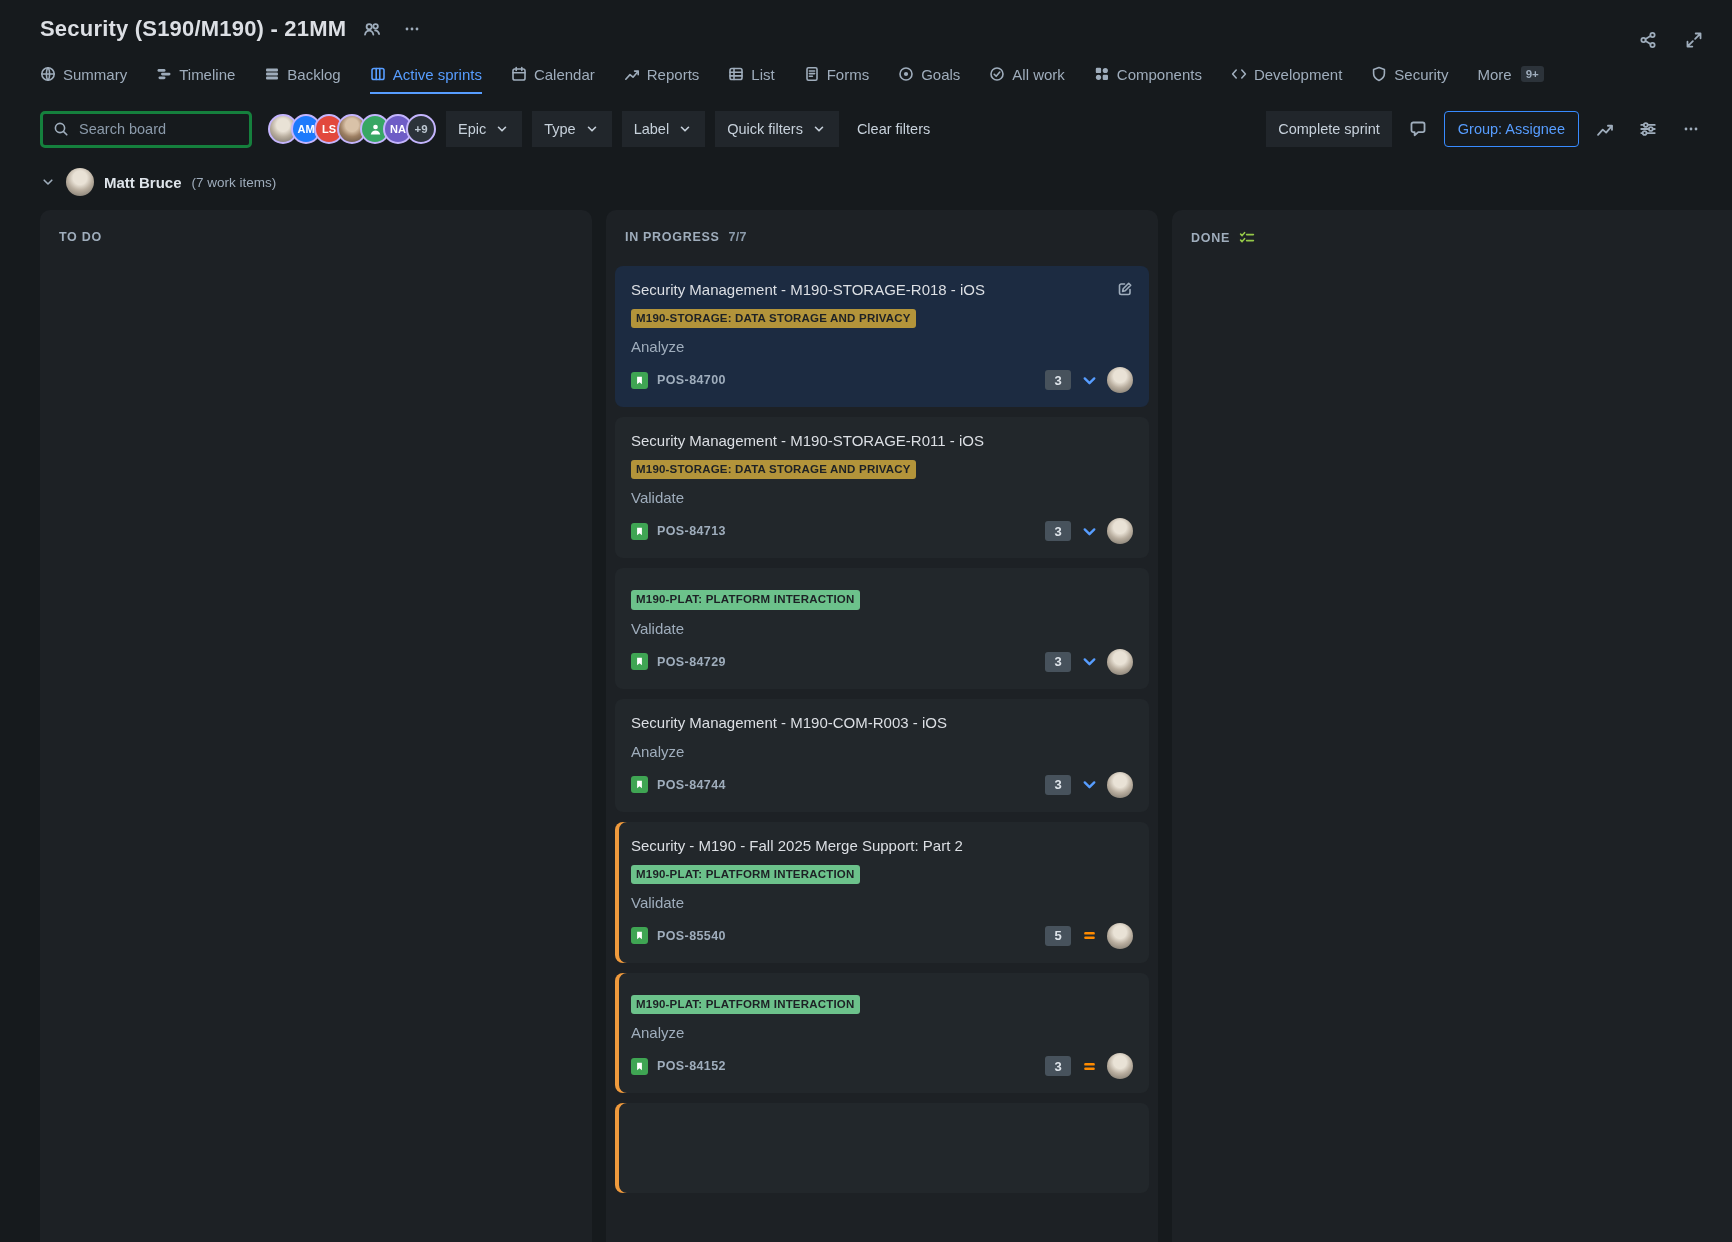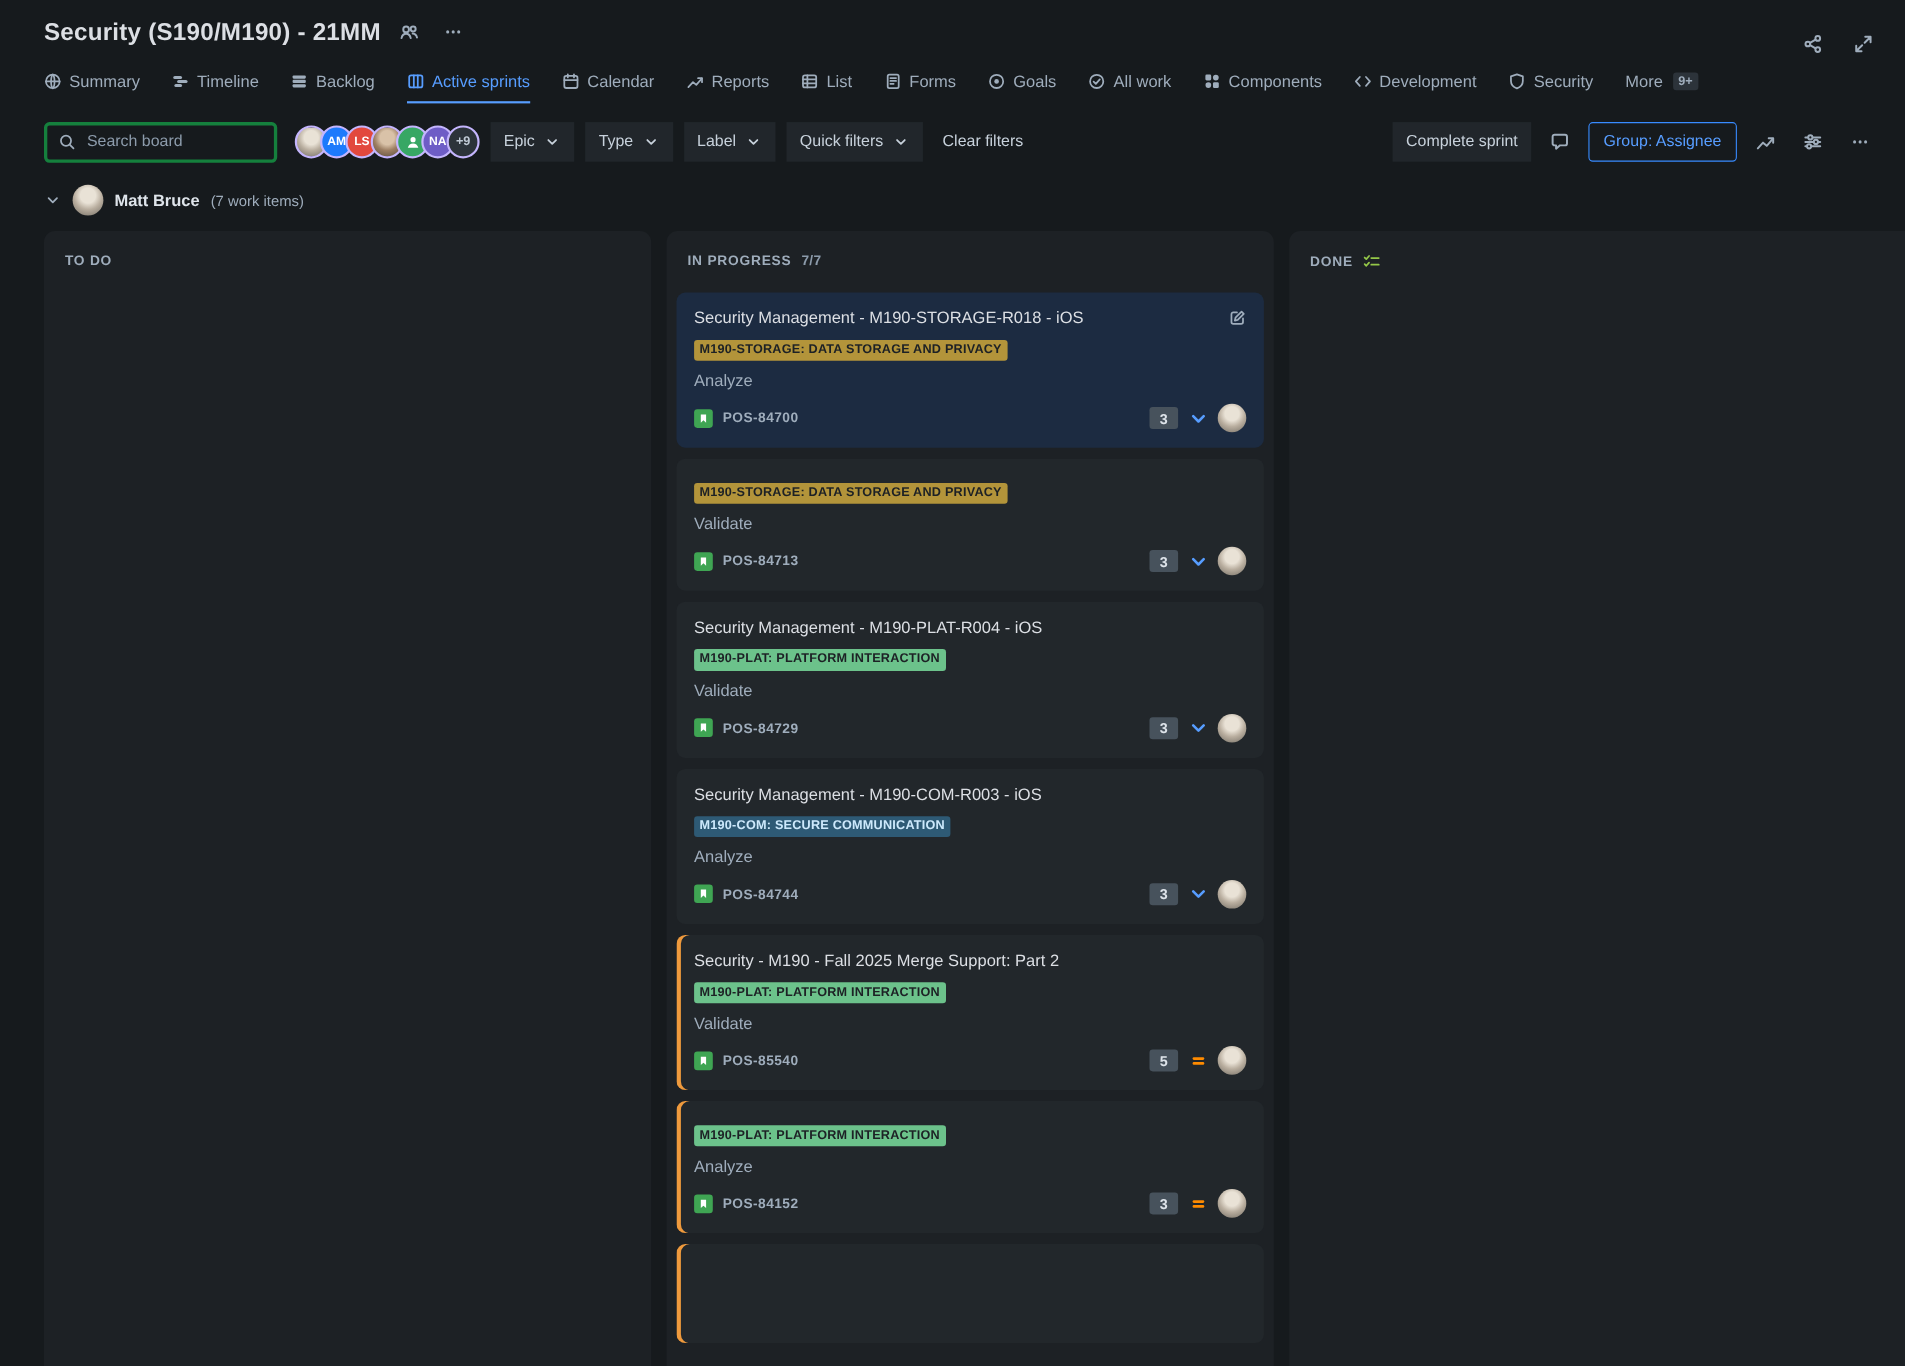--- a/index.html
+++ b/index.html
@@ -361,20 +361,23 @@
                 <svg viewBox="0 0 16 16" width="17" height="17" fill="none" stroke="#579DFF" stroke-width="2.2" stroke-linecap="round" stroke-linejoin="round">
                   <path d="M3.5 6l4.5 4.5L12.5 6"></path>
                 </svg>
               </span>
             <button class="avatar-sm"></button>
           </div>
         </div>
       </div>
 
       <div class="card">
+        <div class="card-title-row">
+            <span class="card-title">Security Management - M190-STORAGE-R011 - iOS</span>
+          </div>
         <div class="badge-row"><span class="badge badge-yellow">M190-STORAGE: DATA STORAGE AND PRIVACY</span></div>
         <div class="card-status">Validate</div>
         <div class="card-footer">
           <span class="story-icon">
               <svg viewBox="0 0 16 16" width="11" height="11">
                 <path fill="#fff" d="M4.5 2.5h7v11L8 10.4l-3.5 3.1z"></path>
               </svg>
             </span>
           <span class="issue-key">POS-84713</span>
           <div class="footer-right">
@@ -383,23 +386,20 @@
                 <svg viewBox="0 0 16 16" width="17" height="17" fill="none" stroke="#579DFF" stroke-width="2.2" stroke-linecap="round" stroke-linejoin="round">
                   <path d="M3.5 6l4.5 4.5L12.5 6"></path>
                 </svg>
               </span>
             <button class="avatar-sm"></button>
           </div>
         </div>
       </div>
 
       <div class="card">
-        <div class="card-title-row">
-            <span class="card-title">Security Management - M190-PLAT-R004 - iOS</span>
-          </div>
         <div class="badge-row"><span class="badge badge-green">M190-PLAT: PLATFORM INTERACTION</span></div>
         <div class="card-status">Validate</div>
         <div class="card-footer">
           <span class="story-icon">
               <svg viewBox="0 0 16 16" width="11" height="11">
                 <path fill="#fff" d="M4.5 2.5h7v11L8 10.4l-3.5 3.1z"></path>
               </svg>
             </span>
           <span class="issue-key">POS-84729</span>
           <div class="footer-right">
@@ -411,21 +411,20 @@
               </span>
             <button class="avatar-sm"></button>
           </div>
         </div>
       </div>
 
       <div class="card">
         <div class="card-title-row">
             <span class="card-title">Security Management - M190-COM-R003 - iOS</span>
           </div>
-        <div class="badge-row"><span class="badge badge-blue">M190-COM: SECURE COMMUNICATION</span></div>
         <div class="card-status">Analyze</div>
         <div class="card-footer">
           <span class="story-icon">
               <svg viewBox="0 0 16 16" width="11" height="11">
                 <path fill="#fff" d="M4.5 2.5h7v11L8 10.4l-3.5 3.1z"></path>
               </svg>
             </span>
           <span class="issue-key">POS-84744</span>
           <div class="footer-right">
             <span class="estimate">3</span>

